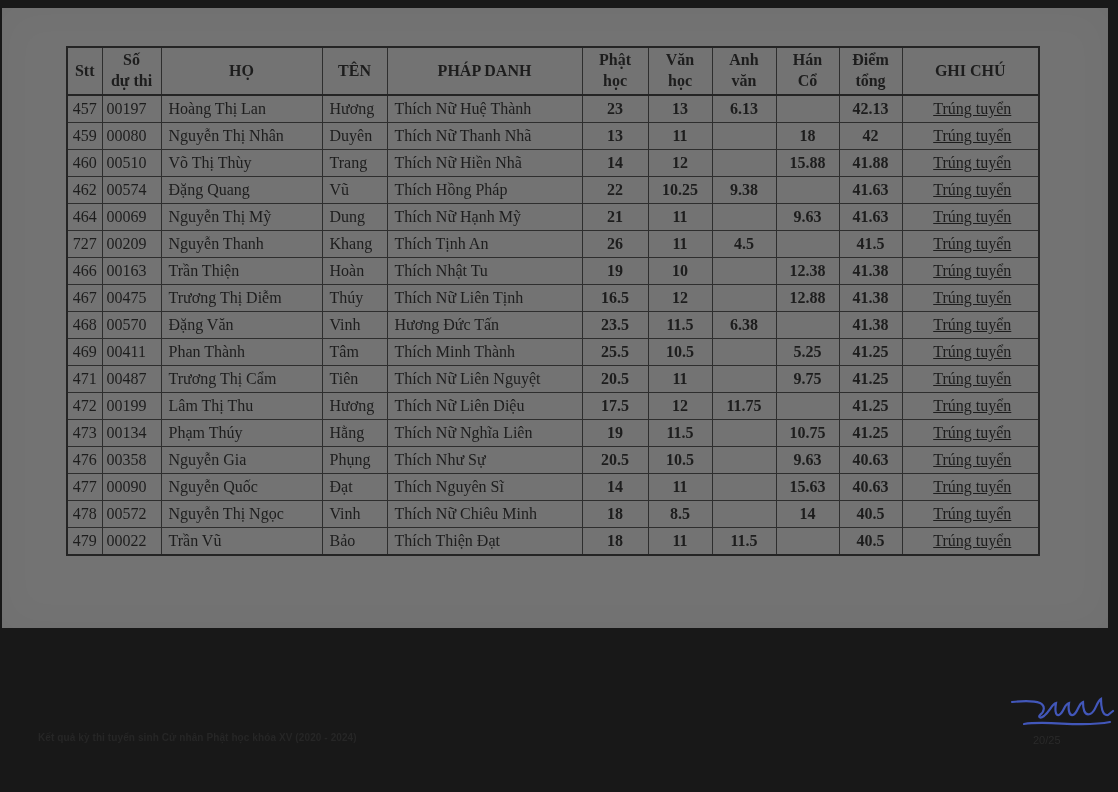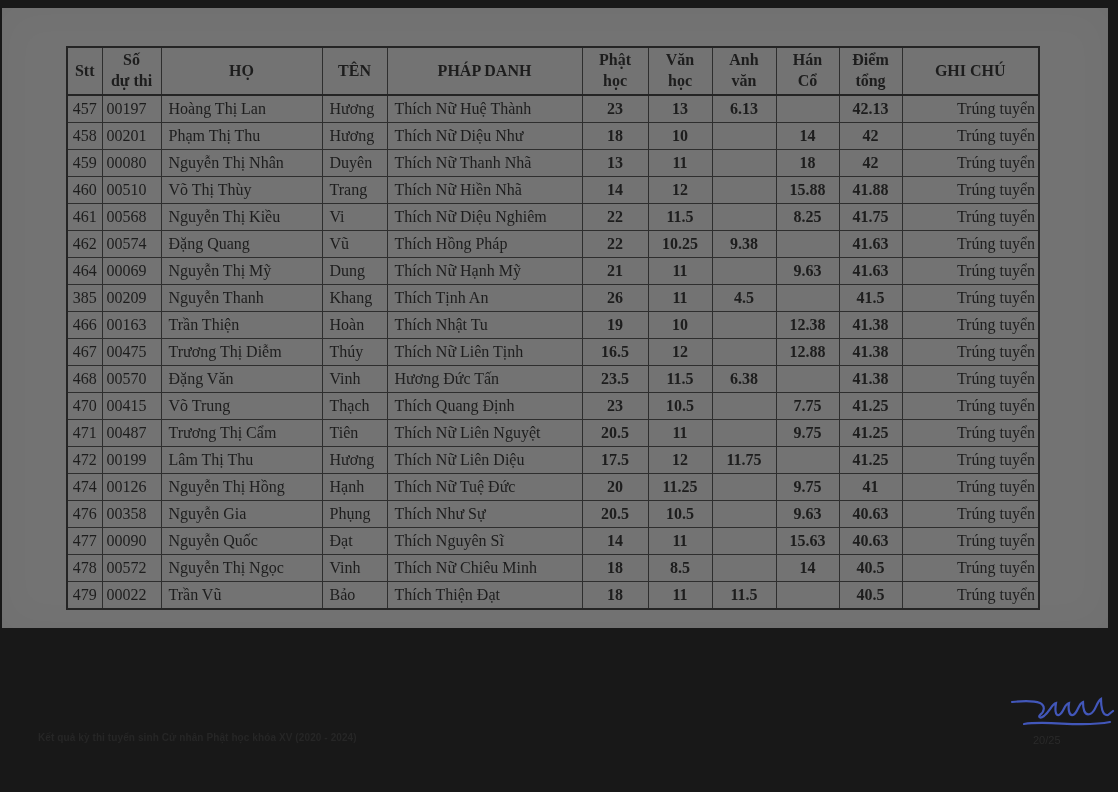--- a/index.html
+++ b/index.html
@@ -53,21 +53,21 @@
   .results-table tbody td:nth-child(1){text-align:center;padding:0 1px;}
   .results-table tbody td:nth-child(2){text-align:left;padding-left:4px;margin-left:24px;}
   .results-table tbody td:nth-child(3),
   .results-table tbody td:nth-child(4),
   .results-table tbody td:nth-child(5){text-align:left;padding-left:7px;}
   .results-table tbody td:nth-child(6),
   .results-table tbody td:nth-child(7),
   .results-table tbody td:nth-child(8),
   .results-table tbody td:nth-child(9),
   .results-table tbody td:nth-child(10){text-align:center;font-weight:bold;}
-  .results-table tbody td:nth-child(11){text-align:right;padding-left:7px;}
+  .results-table tbody td:nth-child(11){text-align:center;padding-left:7px;text-decoration:underline;}
 
   .footer-caption{
     position:absolute;
     left:36px; top:724px;
     font-size:10px;
     font-weight:600;
     color:#262626;
     letter-spacing:0.1px;
   }
   .page-number{
@@ -153,33 +153,20 @@
           <td>Hương</td>
           <td>Thích Nữ Huệ Thành</td>
           <td>23</td>
           <td>13</td>
           <td>6.13</td>
           <td></td>
           <td>42.13</td>
           <td>Trúng tuyển</td>
         </tr>
         <tr>
-          <td>458</td>
-          <td>00201</td>
-          <td>Phạm Thị Thu</td>
-          <td>Hương</td>
-          <td>Thích Nữ Diệu Như</td>
-          <td>18</td>
-          <td>10</td>
-          <td></td>
-          <td>14</td>
-          <td>42</td>
-          <td>Trúng tuyển</td>
-        </tr>
-        <tr>
           <td>459</td>
           <td>00080</td>
           <td>Nguyễn Thị Nhân</td>
           <td>Duyên</td>
           <td>Thích Nữ Thanh Nhã</td>
           <td>13</td>
           <td>11</td>
           <td></td>
           <td>18</td>
           <td>42</td>
@@ -189,33 +176,20 @@
           <td>460</td>
           <td>00510</td>
           <td>Võ Thị Thùy</td>
           <td>Trang</td>
           <td>Thích Nữ Hiền Nhã</td>
           <td>14</td>
           <td>12</td>
           <td></td>
           <td>15.88</td>
           <td>41.88</td>
-          <td>Trúng tuyển</td>
-        </tr>
-        <tr>
-          <td>461</td>
-          <td>00568</td>
-          <td>Nguyễn Thị Kiều</td>
-          <td>Vi</td>
-          <td>Thích Nữ Diệu Nghiêm</td>
-          <td>22</td>
-          <td>11.5</td>
-          <td></td>
-          <td>8.25</td>
-          <td>41.75</td>
           <td>Trúng tuyển</td>
         </tr>
         <tr>
           <td>462</td>
           <td>00574</td>
           <td>Đặng Quang</td>
           <td>Vũ</td>
           <td>Thích Hồng Pháp</td>
           <td>22</td>
           <td>10.25</td>
@@ -231,21 +205,21 @@
           <td>Dung</td>
           <td>Thích Nữ Hạnh Mỹ</td>
           <td>21</td>
           <td>11</td>
           <td></td>
           <td>9.63</td>
           <td>41.63</td>
           <td>Trúng tuyển</td>
         </tr>
         <tr>
-          <td>385</td>
+          <td>727</td>
           <td>00209</td>
           <td>Nguyễn Thanh</td>
           <td>Khang</td>
           <td>Thích Tịnh An</td>
           <td>26</td>
           <td>11</td>
           <td>4.5</td>
           <td></td>
           <td>41.5</td>
           <td>Trúng tuyển</td>
@@ -283,29 +257,29 @@
           <td>Vinh</td>
           <td>Hương Đức Tấn</td>
           <td>23.5</td>
           <td>11.5</td>
           <td>6.38</td>
           <td></td>
           <td>41.38</td>
           <td>Trúng tuyển</td>
         </tr>
         <tr>
-          <td>470</td>
-          <td>00415</td>
-          <td>Võ Trung</td>
-          <td>Thạch</td>
-          <td>Thích Quang Định</td>
-          <td>23</td>
+          <td>469</td>
+          <td>00411</td>
+          <td>Phan Thành</td>
+          <td>Tâm</td>
+          <td>Thích Minh Thành</td>
+          <td>25.5</td>
           <td>10.5</td>
           <td></td>
-          <td>7.75</td>
+          <td>5.25</td>
           <td>41.25</td>
           <td>Trúng tuyển</td>
         </tr>
         <tr>
           <td>471</td>
           <td>00487</td>
           <td>Trương Thị Cẩm</td>
           <td>Tiên</td>
           <td>Thích Nữ Liên Nguyệt</td>
           <td>20.5</td>
@@ -322,30 +296,30 @@
           <td>Hương</td>
           <td>Thích Nữ Liên Diệu</td>
           <td>17.5</td>
           <td>12</td>
           <td>11.75</td>
           <td></td>
           <td>41.25</td>
           <td>Trúng tuyển</td>
         </tr>
         <tr>
-          <td>474</td>
-          <td>00126</td>
-          <td>Nguyễn Thị Hồng</td>
-          <td>Hạnh</td>
-          <td>Thích Nữ Tuệ Đức</td>
-          <td>20</td>
-          <td>11.25</td>
-          <td></td>
-          <td>9.75</td>
-          <td>41</td>
+          <td>473</td>
+          <td>00134</td>
+          <td>Phạm Thúy</td>
+          <td>Hằng</td>
+          <td>Thích Nữ Nghĩa Liên</td>
+          <td>19</td>
+          <td>11.5</td>
+          <td></td>
+          <td>10.75</td>
+          <td>41.25</td>
           <td>Trúng tuyển</td>
         </tr>
         <tr>
           <td>476</td>
           <td>00358</td>
           <td>Nguyễn Gia</td>
           <td>Phụng</td>
           <td>Thích Như Sự</td>
           <td>20.5</td>
           <td>10.5</td>

